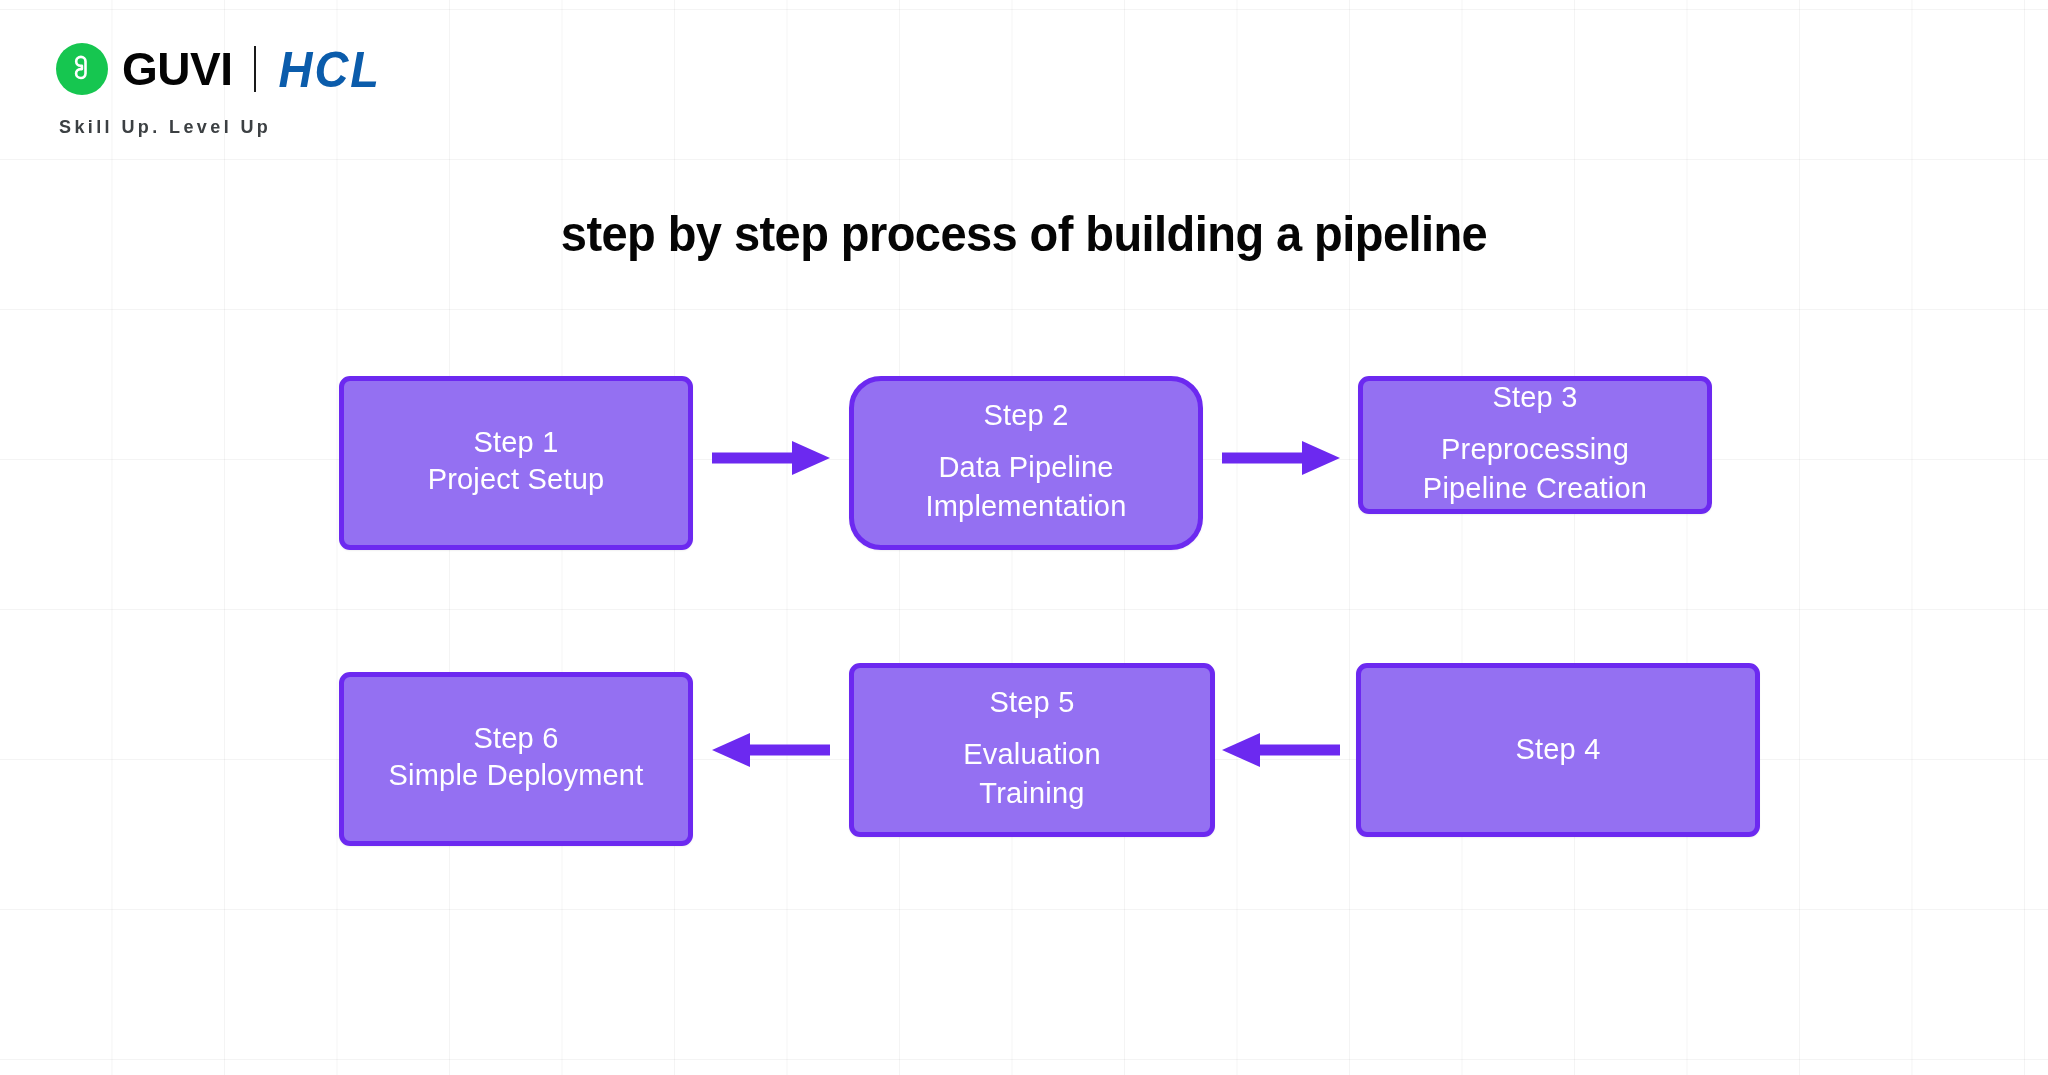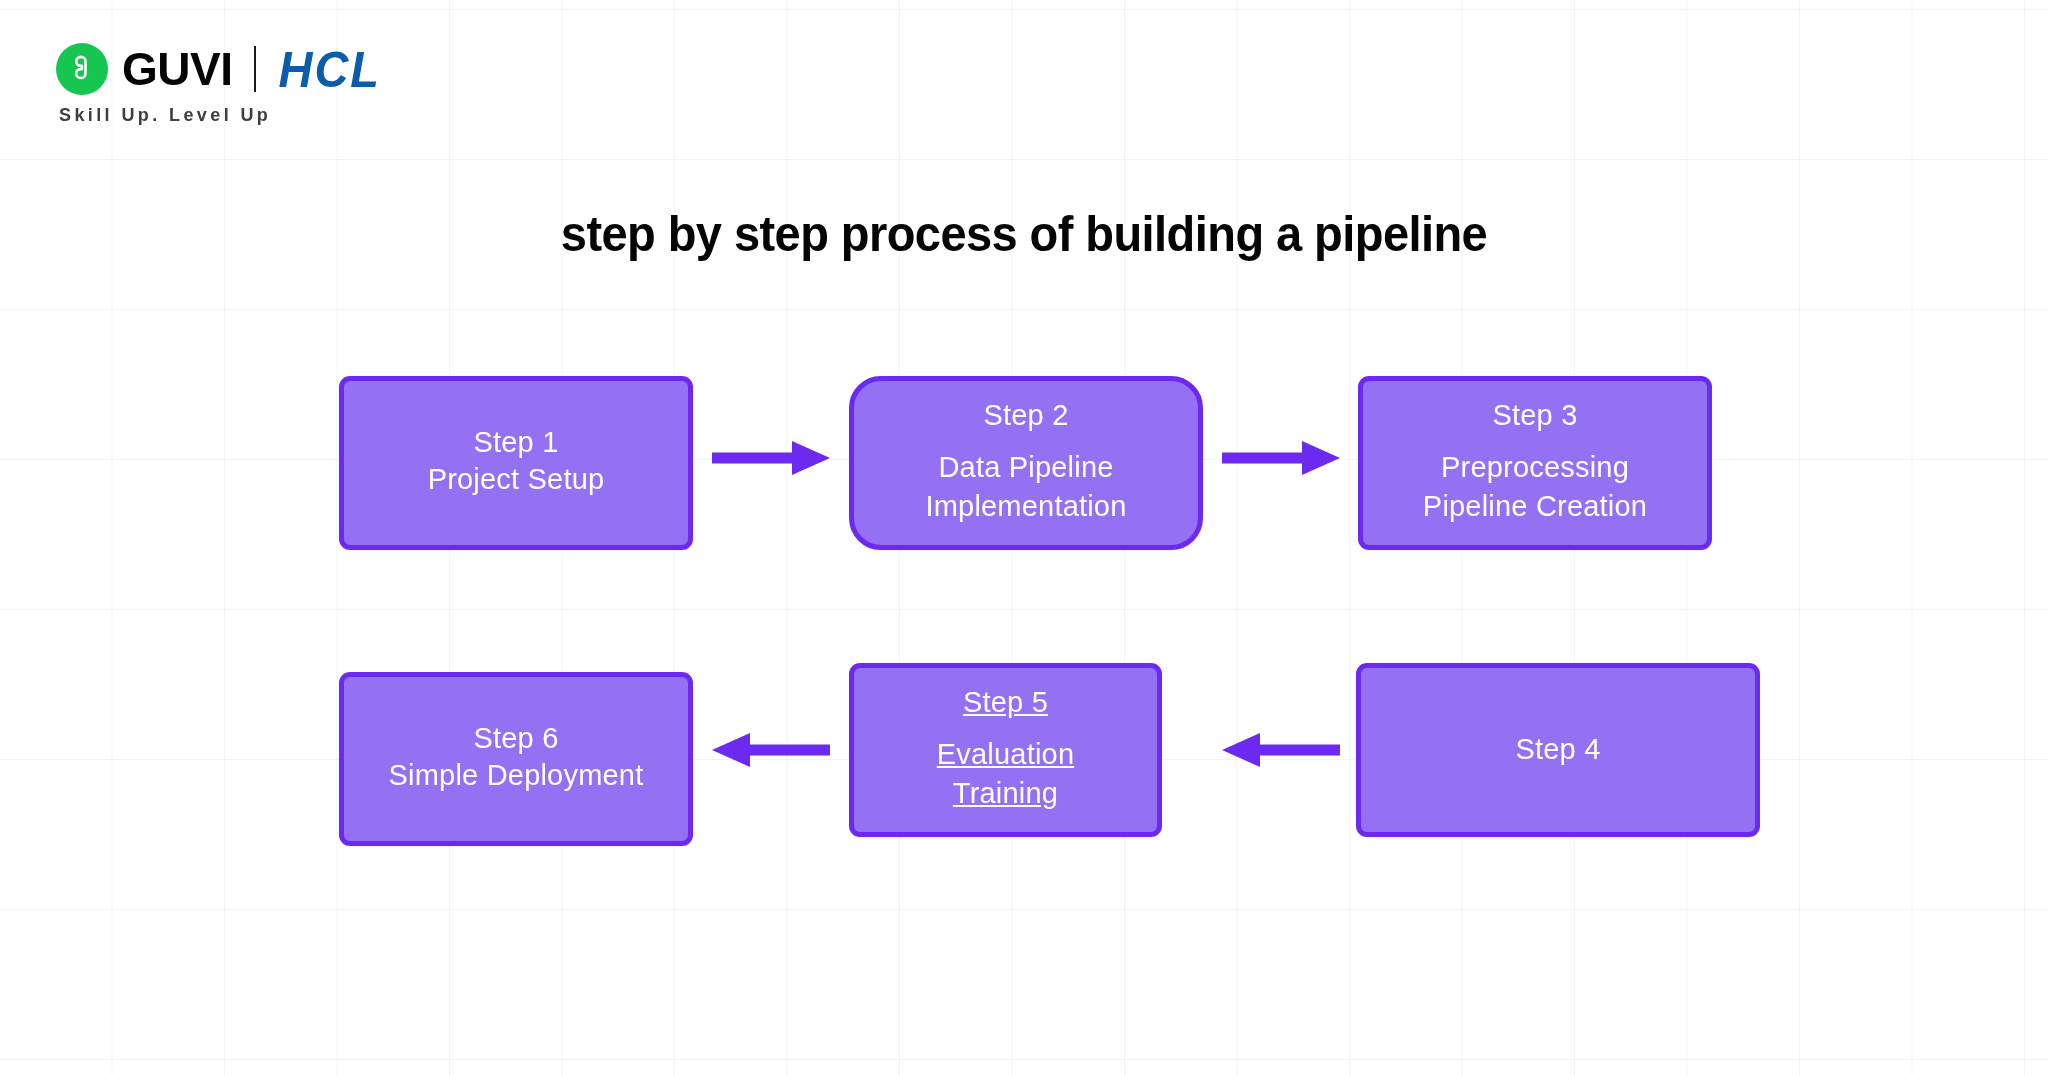--- a/index.html
+++ b/index.html
@@ -16,21 +16,21 @@
     background-image:
       linear-gradient(to right, rgba(0,0,0,0.045) 1px, transparent 1px),
       linear-gradient(to bottom, rgba(0,0,0,0.045) 1px, transparent 1px);
     background-size:112.5px 150px;
     background-position:-1px 9px;
   }
 
   
   .brand {
     position:absolute; left:56px; top:40px;
-    display:flex; flex-direction:column; gap:2px;
+    display:flex; flex-direction:column; gap:14px;
   }
   .brand-row { display:flex; align-items:center; height:58px; }
   .guvi-mark {
     width:52px; height:52px; border-radius:50%;
     background:#16C650;
     display:flex; align-items:center; justify-content:center;
     flex:0 0 auto;
   }
   .guvi-word {
     font-size:46px; font-weight:700; letter-spacing:-0.5px;
@@ -79,24 +79,24 @@
   .step-body {
     font-size:29px; font-weight:400; line-height:1.33;
     letter-spacing:0.2px; text-align:center;
     margin-top:16px;
   }
   .step-body.single { margin-top:1px; }
 
   
   #box1 { left:339px; top:376px;  width:354px; height:174px; }
   #box2 { left:849px; top:376px;  width:354px; height:174px;border-radius:32px; }
-  #box3 { left:1358px; top:376px; width:354px; height:174px; }
+  #box3 { left:1358px; top:376px; width:354px; height:138px; }
   
   #box6 { left:339px; top:672px;  width:354px; height:174px; }
-  #box5 { left:849px; top:663px;  width:313px; height:174px;text-decoration:underline; }
+  #box5 { left:849px; top:663px;  width:366px; height:174px; }
   #box4 { left:1356px; top:663px; width:404px; height:174px; }
 
   
   .arrow { position:absolute; }
   #arrow-1-2 { left:712px;  top:438px; width:118px; height:40px; }
   #arrow-2-3 { left:1222px; top:438px; width:118px; height:40px; }
   #arrow-4-5 { left:1222px; top:730px; width:118px; height:40px; }
   #arrow-5-6 { left:712px;  top:730px; width:118px; height:40px; }
 </style>
 </head>

